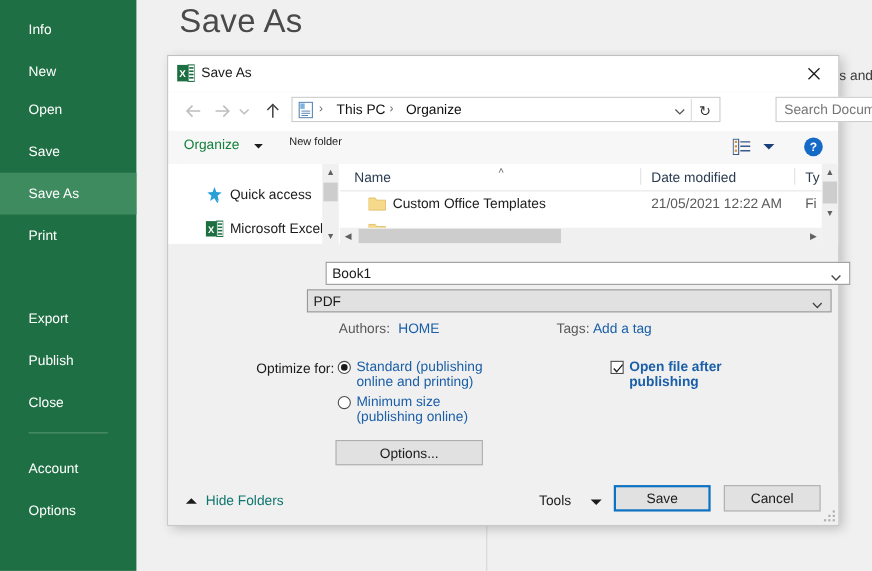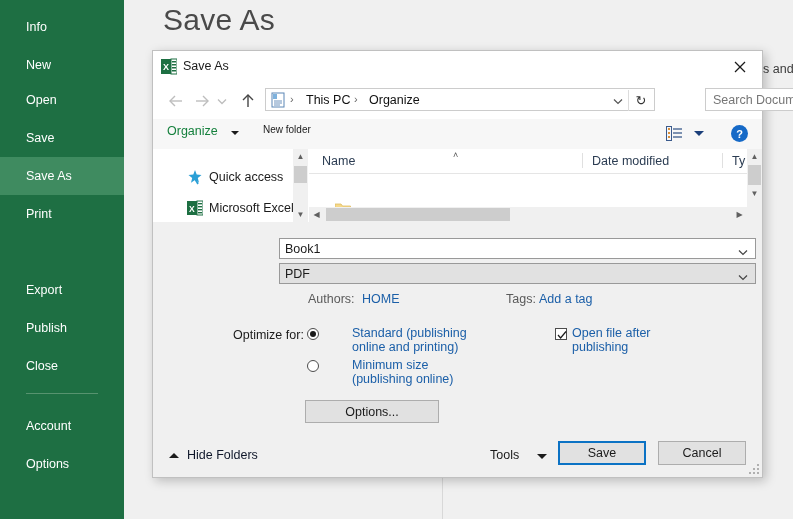--- a/index.html
+++ b/index.html
@@ -333,21 +333,21 @@
   #lbl-filename { left: 150px; top: 19px; width: 70px; }
   #lbl-savetype { left: 138px; top: 44px; width: 82px; }
 
   .combo {
     position: absolute; left: 126px;
     width: 477px; height: 21px;
     border: 1px solid #999999;
     box-sizing: border-box;
     cursor: pointer;
   }
-  #fld-filename { top: 16px; background: #ffffff; }
+  #fld-filename { top: 16px; background: #ffffff; margin-left: 17px; }
   #fld-savetype { top: 41px; background: #e1e1e1; }
   .combo-value {
     position: absolute; left: 5px; top: 3px;
     font-size: 12.5px; color: #1b1b1b;
   }
   .combo-chev {
     position: absolute; right: 7px; top: 6px;
   }
 
   #lbl-authors { position:absolute; left:155px; top:70px; font-size:12.5px; color:#5a5a5a; }
@@ -367,21 +367,20 @@
   }
   .radio-dot.checked::after {
     content: ''; position: absolute; left: 2px; top: 2px;
     width: 6px; height: 6px; border-radius: 50%; background: #1b1b1b;
   }
   .radio-label {
     position: absolute; left: 17px; top: 0;
     font-size: 12.5px; color: #1b5fa8; line-height: 14px;
     cursor: pointer;
     width: 130px;
-    margin-left: 28px;
   }
   #radio-standard { left: 154px; top: 104px; }
   #radio-minimum  { left: 154px; top: 136px; }
 
   #btn-options {
     position: absolute; left: 152px; top: 178px;
     width: 134px; height: 23px;
     background: #e1e1e1;
     border: 1px solid #adadad;
     box-sizing: border-box;
@@ -397,31 +396,32 @@
     border: 1px solid #4c4c4c; background: #ffffff;
     box-sizing: border-box;
     cursor: pointer;
   }
   .chk-box.checked svg { position: absolute; left: 1px; top: 1px; }
   .chk-label {
     position: absolute; left: 17px; top: 0;
     font-size: 12.5px; color: #1b5fa8; line-height: 14px;
     width: 105px;
     cursor: pointer;
+    font-weight: bold;
   }
 
   
   #footer {
     position: absolute; left: 0; bottom: 0;
     width: 609px; height: 42px;
     background: #f0f0f0;
   }
   #hide-folders {
     position: absolute; left: 16px; top: 13px;
-    font-size: 12.5px; color: #0f172a;
+    font-size: 12.5px; color: #0f766e;
     padding-left: 18px;
     cursor: pointer;
   }
   #hide-folders-caret {
     position: absolute; left: 0px; top: 5px;
     width:0;height:0;border-left:5px solid transparent;border-right:5px solid transparent;border-bottom:5px solid #1b1b1b;
   }
   #btn-tools {
     position: absolute; left: 337px; top: 13px;
     font-size: 12.5px; color: #1b1b1b;
@@ -617,20 +617,30 @@
     <div id="filelist">
       <div id="col-header">
         <span class="col-h" id="col-name">Name</span>
         <span id="sort-caret">˄</span>
         <div id="col-sep1"></div>
         <span class="col-h" id="col-date">Date modified</span>
         <div id="col-sep2"></div>
         <span class="col-h" id="col-type">Ty</span>
       </div>
 
+      <div class="file-row" id="file-row-1">
+        <span class="folder-icon">
+          <svg width="16" height="13" viewBox="0 0 16 13">
+            <path d="M0 1 h6 l1.5 2 H15.5 v9 H0 Z" fill="#f6d98a" stroke="#e0bc63" stroke-width="0.8"></path>
+          </svg>
+        </span>
+        <span class="file-name">Custom Office Templates</span>
+        <span class="file-date">21/05/2021 12:22 AM</span>
+        <span class="file-type">Fi</span>
+      </div>
 
       <div class="file-row" id="file-row-2">
         <span class="folder-icon">
           <svg width="16" height="13" viewBox="0 0 16 13">
             <path d="M0 1 h6 l1.5 2 H15.5 v9 H0 Z" fill="#f6d98a" stroke="#e0bc63" stroke-width="0.8"></path>
           </svg>
         </span>
         <span class="file-name"></span>
       </div>
     </div>

